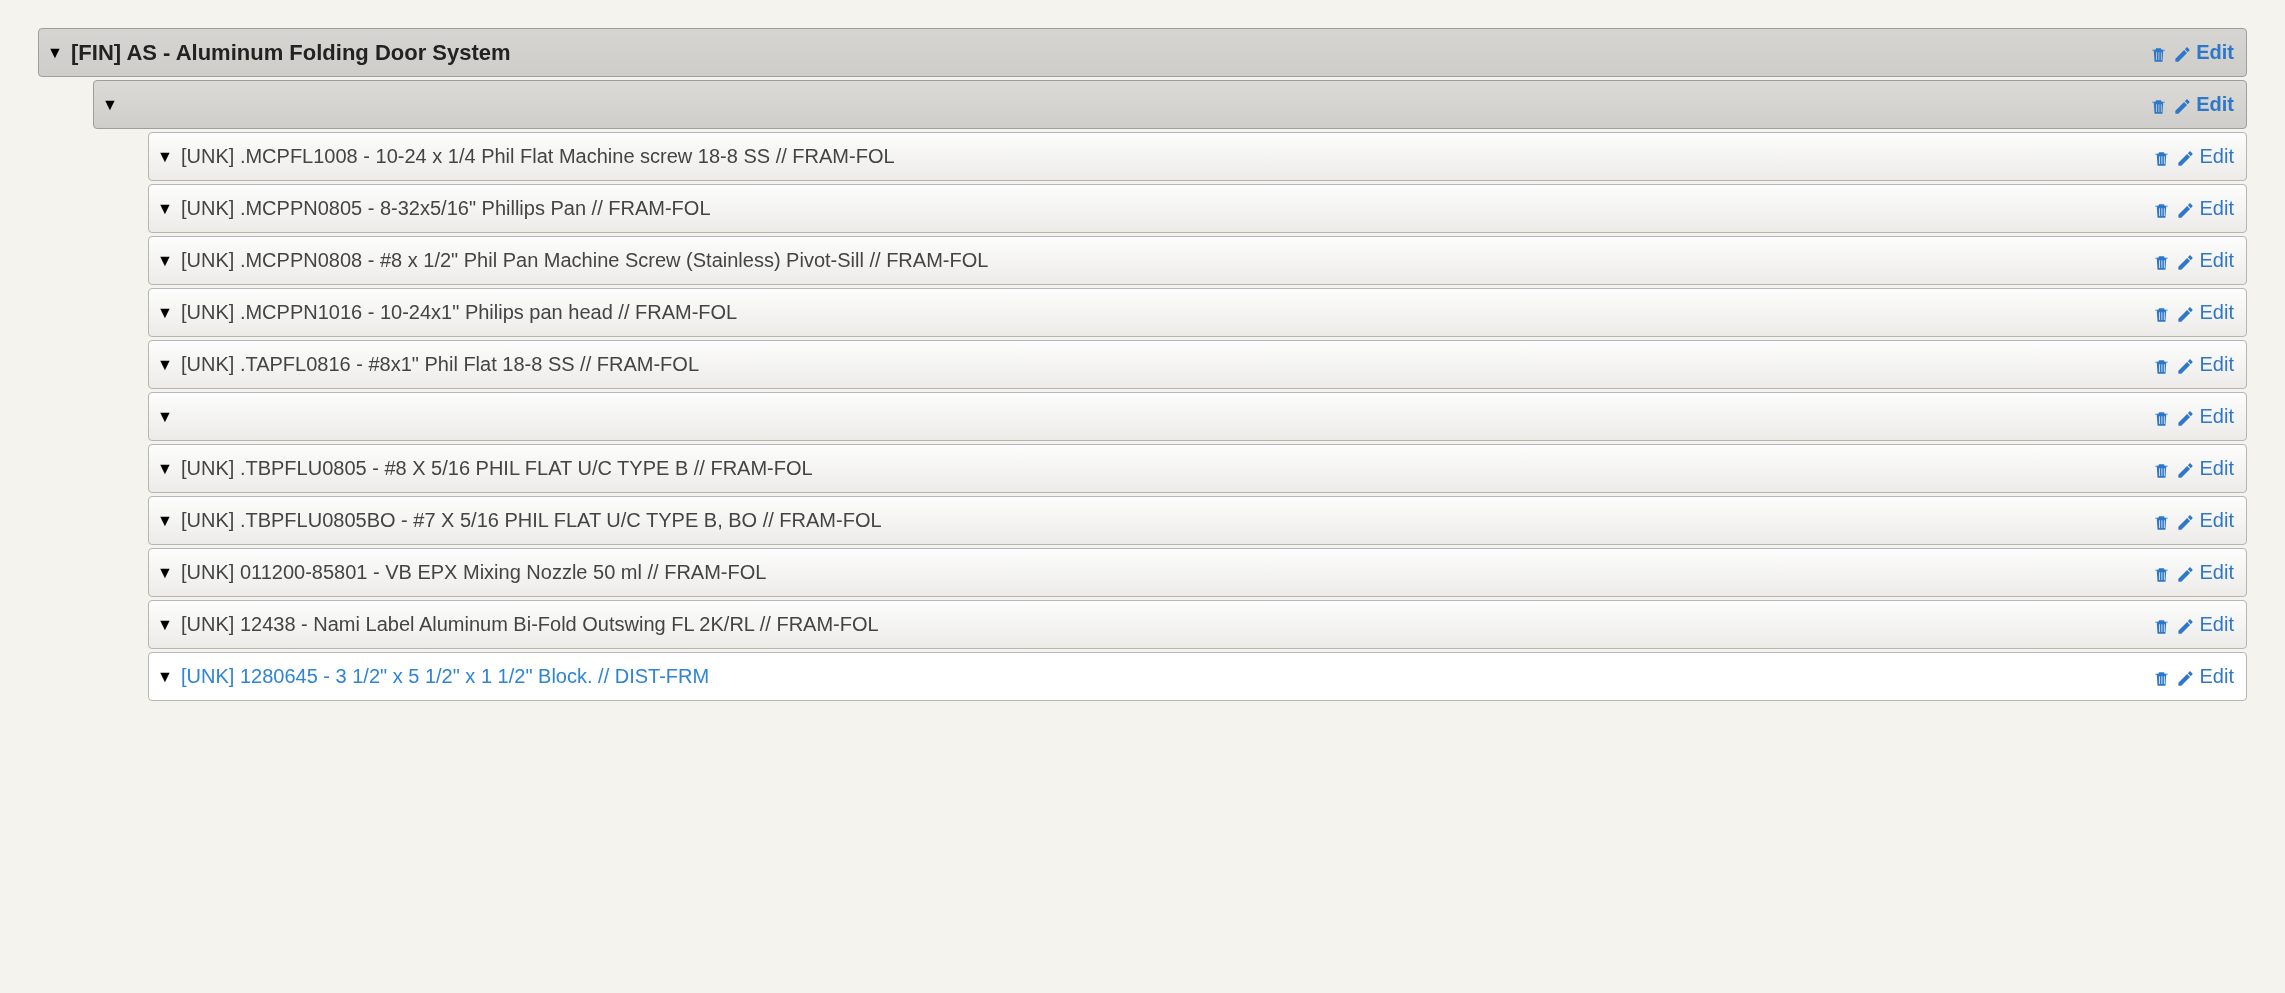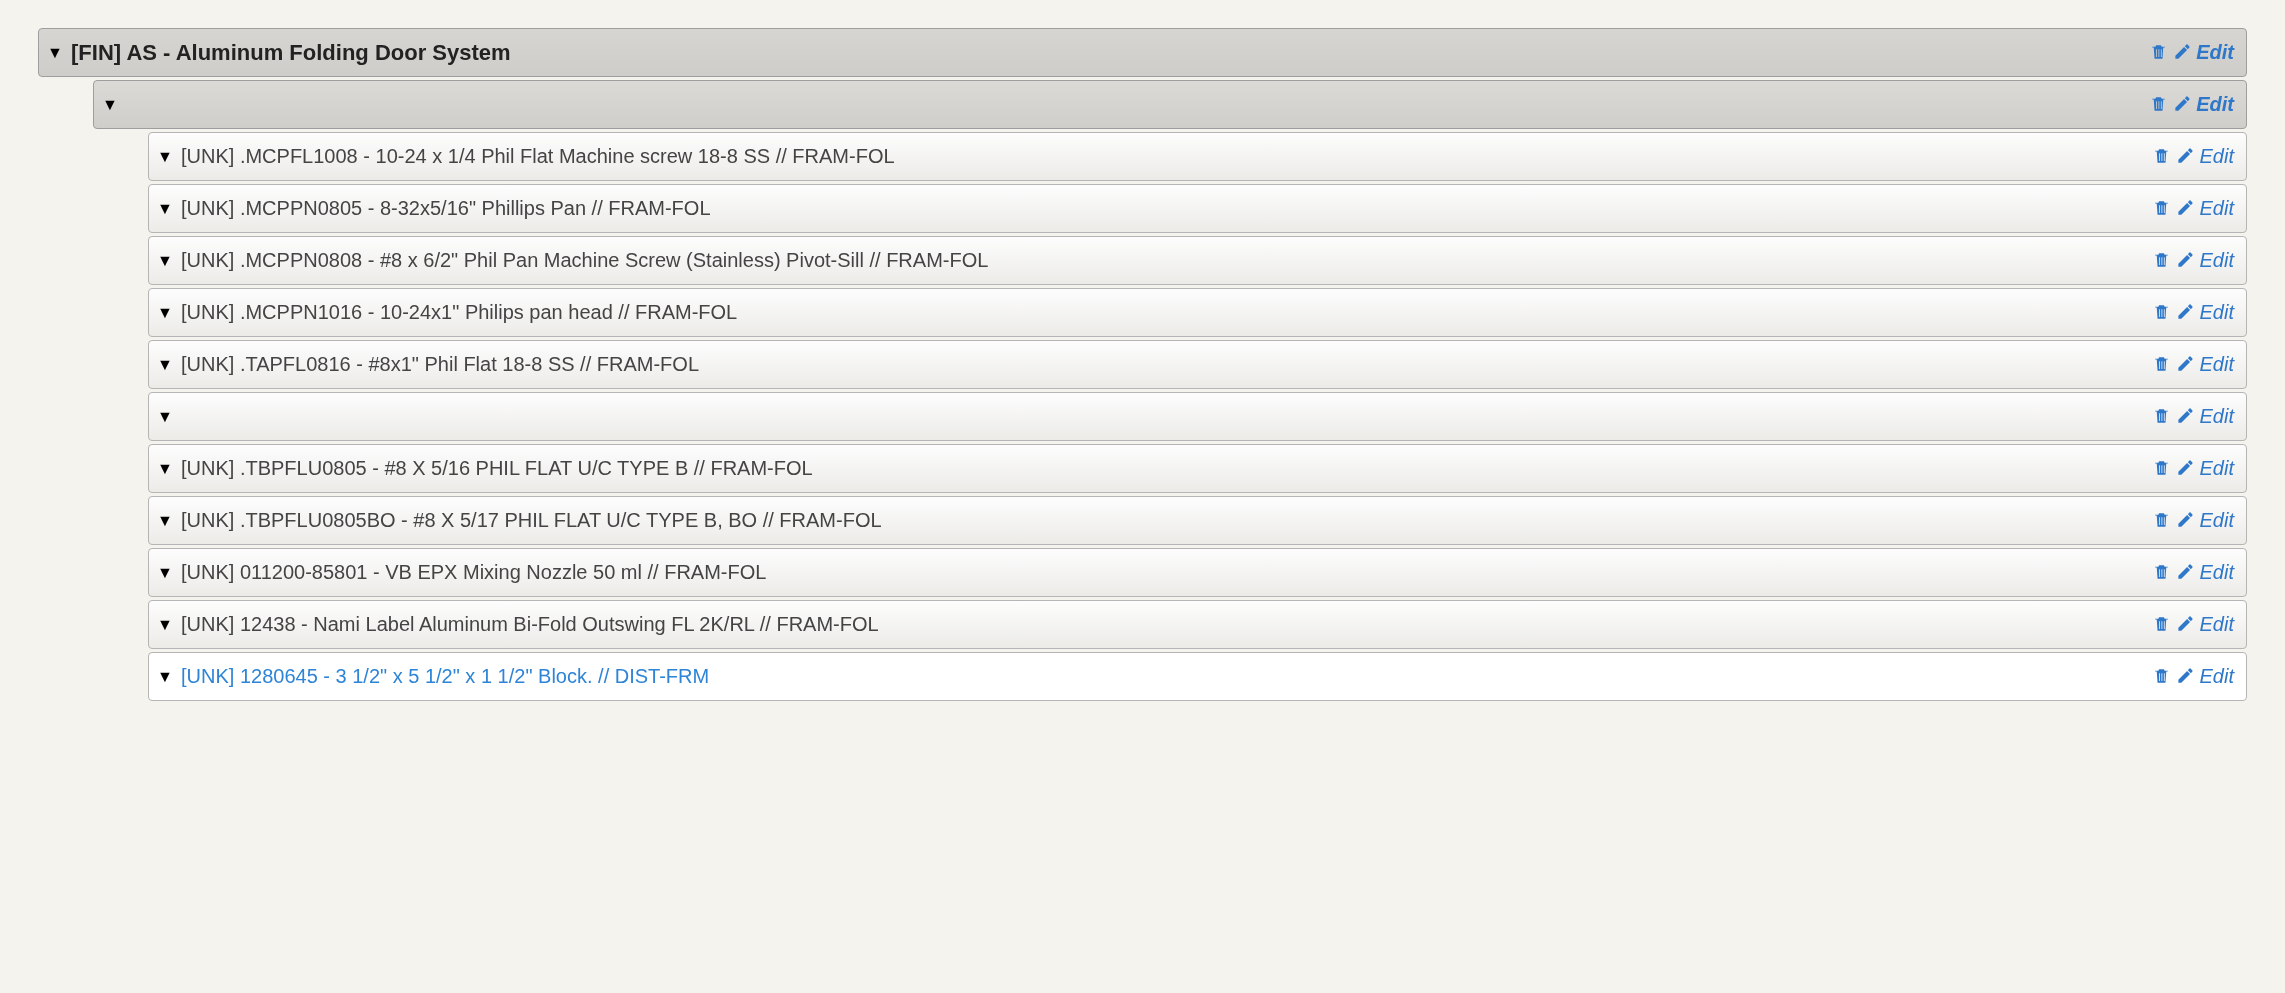--- a/index.html
+++ b/index.html
@@ -84,24 +84,23 @@
       color: #222;
       font-size: 22px;
     }
 
     .row.item.selected .label {
       color: #2e84d6;
     }
 
     .row-right {
       display: flex;
-      align-items: flex-start;
+      align-items: flex-end;
       gap: 4px;
       flex-shrink: 0;
-      font-style: italic;
     }
 
     .icon {
       display: inline-flex;
       align-items: center;
       justify-content: center;
       width: 20px;
       height: 20px;
       color: #2e77c9;
       cursor: pointer;
@@ -198,21 +197,21 @@
   <svg viewBox="0 0 24 24" stroke-width="0">
     <path d="M3 17.25V21h3.75l11-11-3.75-3.75-11 11zM20.7 7.05a1 1 0 0 0 0-1.41l-2.34-2.34a1 1 0 0 0-1.41 0L15 5.25l3.75 3.75 1.95-1.95z"></path>
   </svg>
 </span>
         <span class="edit-text">Edit</span>
       </div>
     </div>
     <div class="row level-2 item">
       <div class="row-left">
         <span class="triangle">▼</span>
-        <span class="label">[UNK] .MCPPN0808 - #8 x 6/2" Phil Pan Machine Screw (Stainless) Pivot-Sill // FRAM-FOL</span>
+        <span class="label">[UNK] .MCPPN0808 - #8 x 1/2" Phil Pan Machine Screw (Stainless) Pivot-Sill // FRAM-FOL</span>
       </div>
       <div class="row-right">
         <span class="icon">
   <svg viewBox="0 0 24 24" stroke-width="0">
     <path d="M6 7h12l-1 14H7L6 7zm3 2v10h1V9H9zm3 0v10h1V9h-1zm3 0v10h1V9h-1zM9 4h6l1 2h4v1H4V6h4l1-2z"></path>
   </svg>
 </span>
         <span class="icon">
   <svg viewBox="0 0 24 24" stroke-width="0">
     <path d="M3 17.25V21h3.75l11-11-3.75-3.75-11 11zM20.7 7.05a1 1 0 0 0 0-1.41l-2.34-2.34a1 1 0 0 0-1.41 0L15 5.25l3.75 3.75 1.95-1.95z"></path>
@@ -292,21 +291,21 @@
   <svg viewBox="0 0 24 24" stroke-width="0">
     <path d="M3 17.25V21h3.75l11-11-3.75-3.75-11 11zM20.7 7.05a1 1 0 0 0 0-1.41l-2.34-2.34a1 1 0 0 0-1.41 0L15 5.25l3.75 3.75 1.95-1.95z"></path>
   </svg>
 </span>
         <span class="edit-text">Edit</span>
       </div>
     </div>
     <div class="row level-2 item">
       <div class="row-left">
         <span class="triangle">▼</span>
-        <span class="label">[UNK] .TBPFLU0805BO - #8 X 5/17 PHIL FLAT U/C TYPE B, BO // FRAM-FOL</span>
+        <span class="label">[UNK] .TBPFLU0805BO - #7 X 5/16 PHIL FLAT U/C TYPE B, BO // FRAM-FOL</span>
       </div>
       <div class="row-right">
         <span class="icon">
   <svg viewBox="0 0 24 24" stroke-width="0">
     <path d="M6 7h12l-1 14H7L6 7zm3 2v10h1V9H9zm3 0v10h1V9h-1zm3 0v10h1V9h-1zM9 4h6l1 2h4v1H4V6h4l1-2z"></path>
   </svg>
 </span>
         <span class="icon">
   <svg viewBox="0 0 24 24" stroke-width="0">
     <path d="M3 17.25V21h3.75l11-11-3.75-3.75-11 11zM20.7 7.05a1 1 0 0 0 0-1.41l-2.34-2.34a1 1 0 0 0-1.41 0L15 5.25l3.75 3.75 1.95-1.95z"></path>

